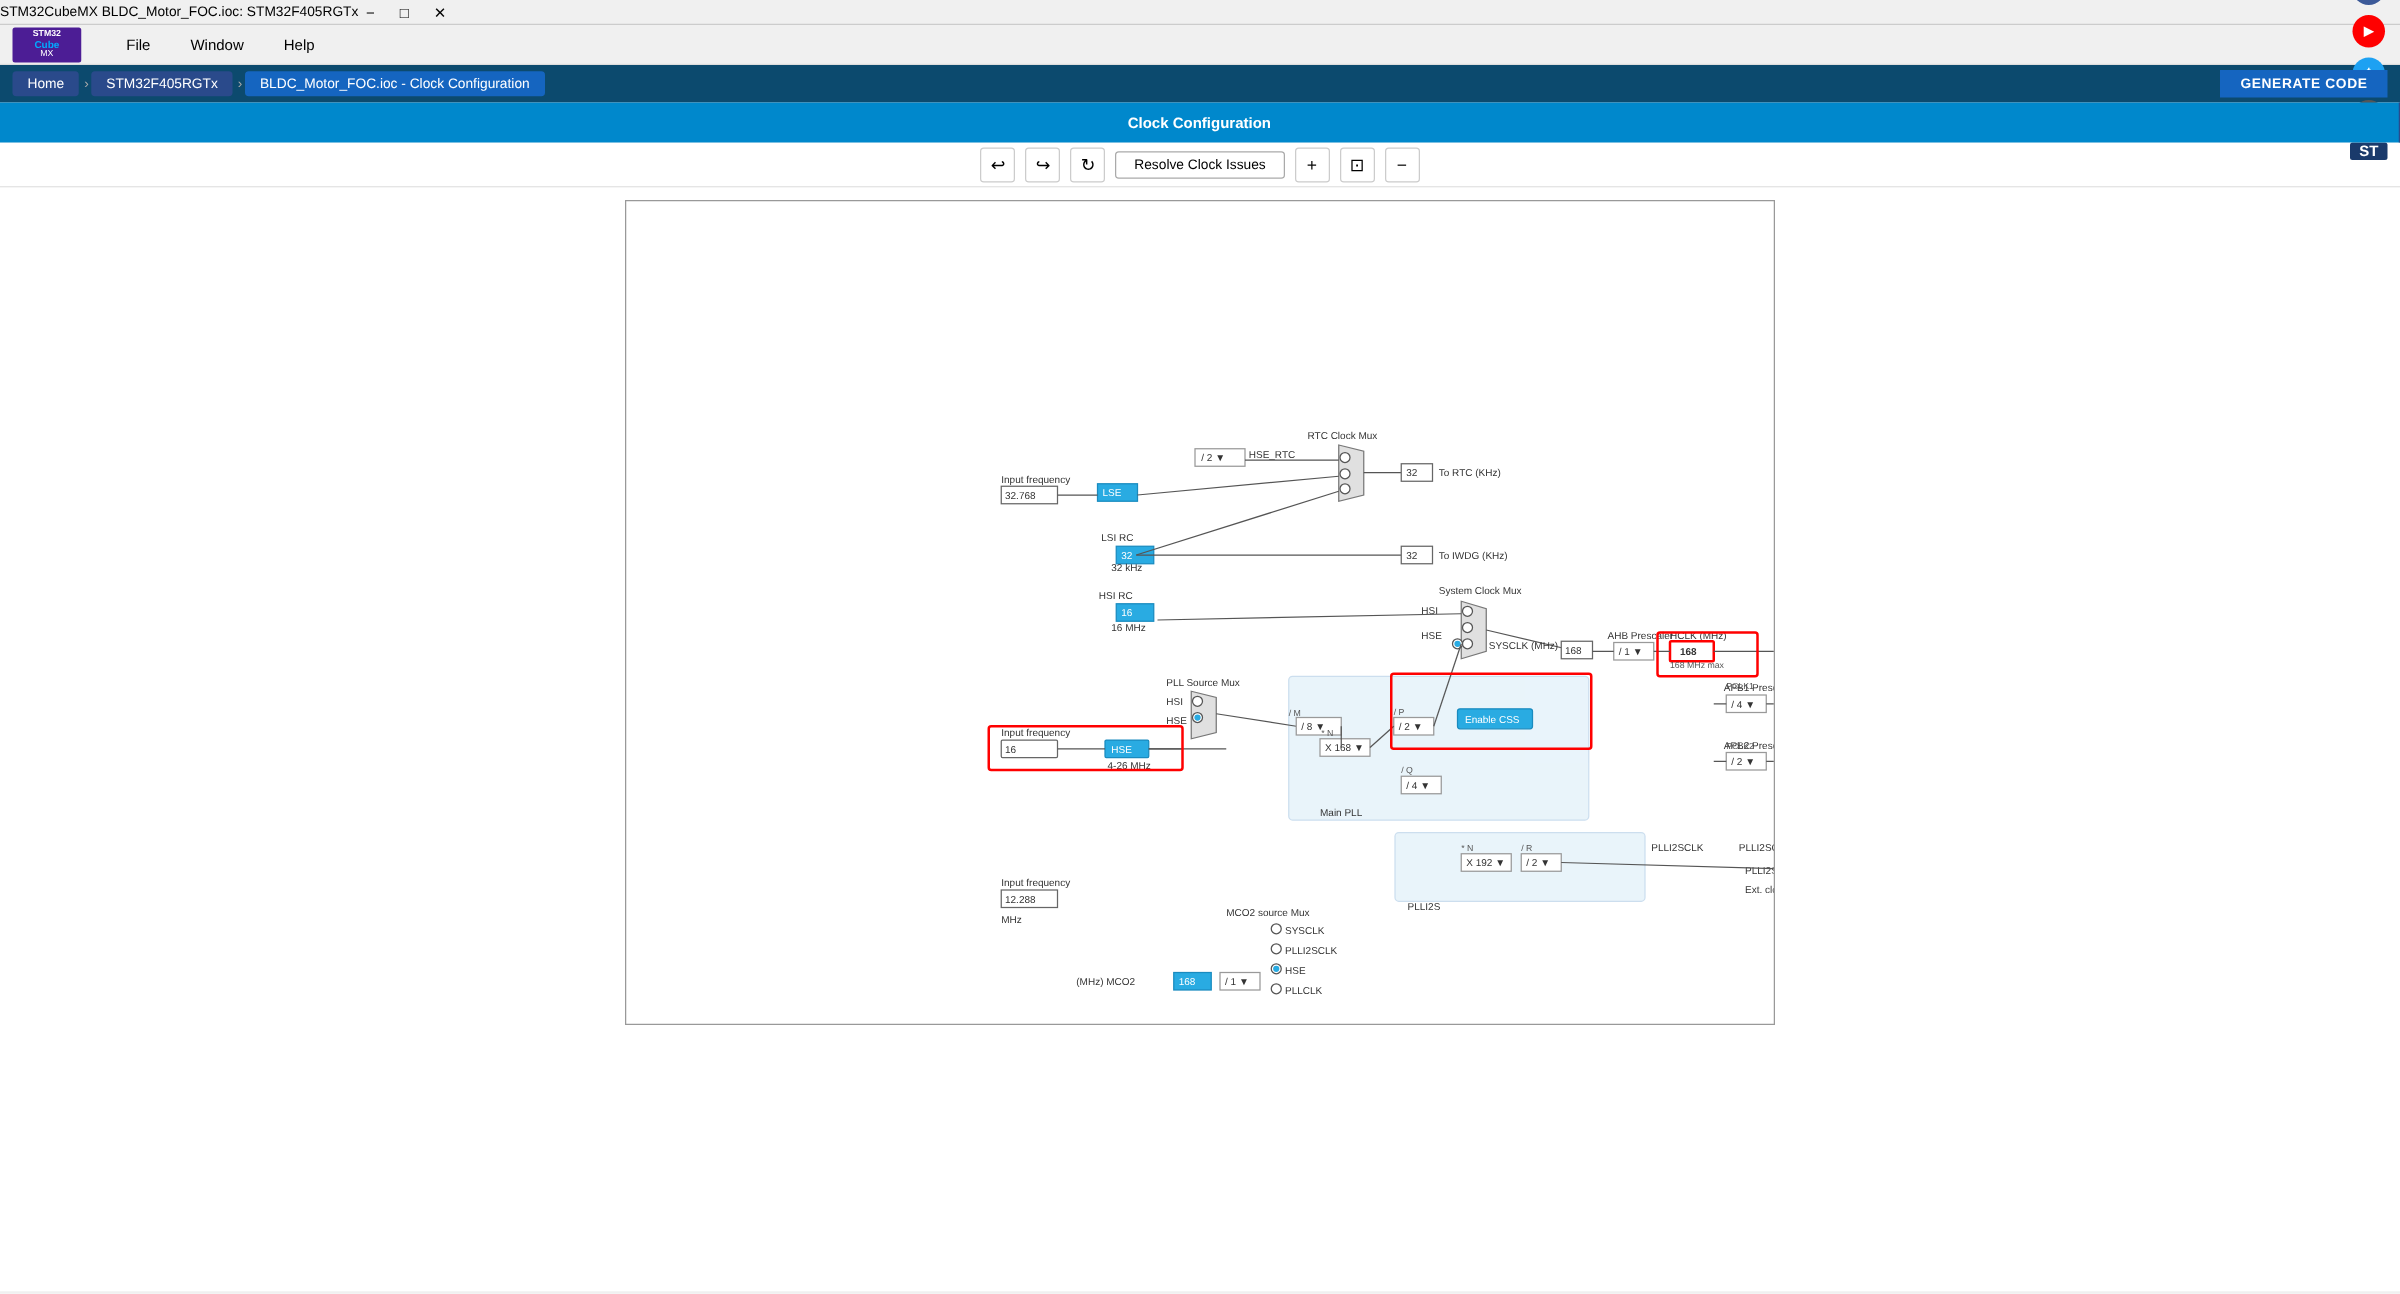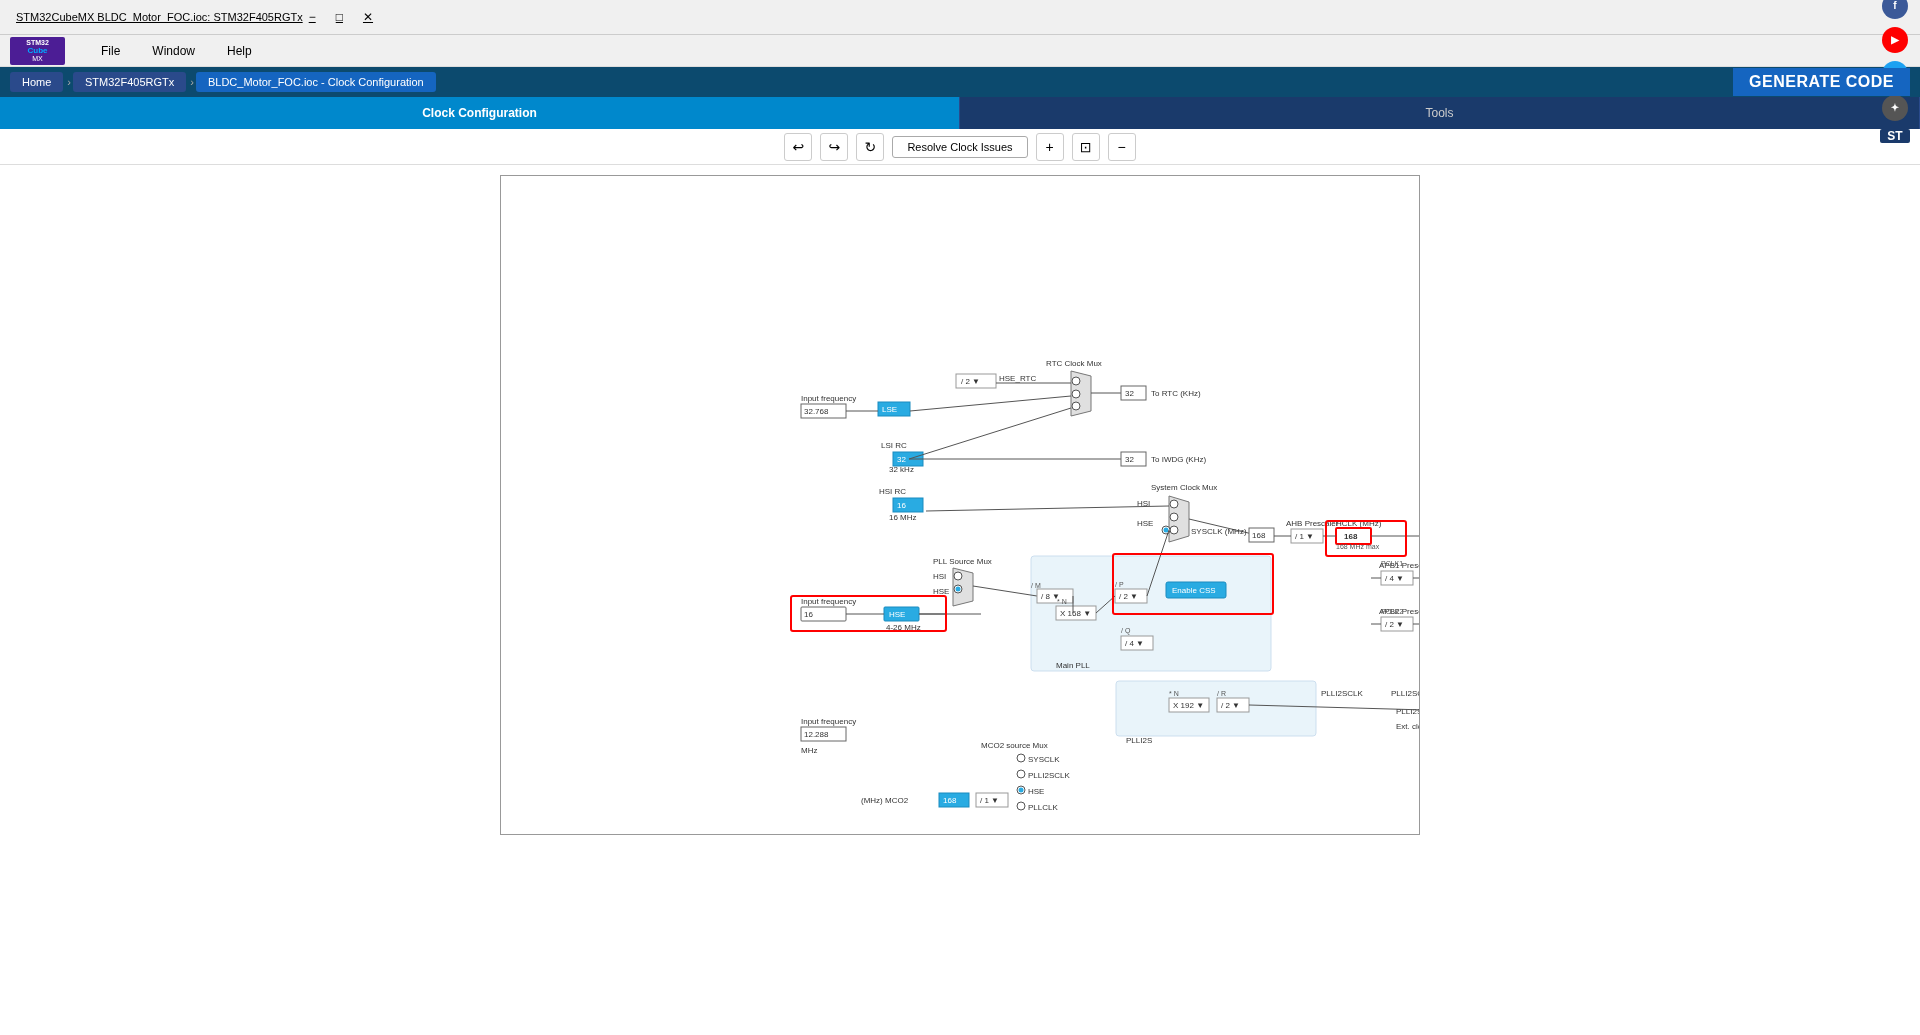--- a/index.html
+++ b/index.html
@@ -1,27 +1,26 @@
 <!DOCTYPE html>
 <html><head>
   <meta charset="utf-8">
   <style>
     * { box-sizing: border-box; margin: 0; padding: 0; }
     body { font-family: Arial, sans-serif; font-size: 11px; background: #f0f0f0; width: 1920px; height: 1035px; overflow: hidden; }
 
     
     #titlebar {
-      height: 35px;
+      height: 20px;
       background: #f0f0f0;
       display: flex;
       align-items: center;
-      padding: 0 16px;
+      padding: 0 0;
       border-bottom: 1px solid #ccc;
       font-size: 11px;
-      text-decoration: underline;
     }
     #titlebar .win-controls { display: flex; gap: 8px; }
     #titlebar .win-btn { cursor: pointer; font-size: 12px; padding: 0 6px; }
 
     
     #menubar {
       height: 32px;
       background: #f0f0f0;
       display: flex;
       align-items: center;
@@ -57,21 +56,21 @@
       cursor: pointer;
     }
     .bc-item.active { background: #1565c0; }
     .bc-arrow { color: #aaa; margin: 0 2px; }
     .generate-btn {
       margin-left: auto;
       background: #1565c0;
       color: white;
       border: none;
       padding: 5px 16px;
-      font-size: 16px;
+      font-size: 11px;
       font-weight: bold;
       cursor: pointer;
       letter-spacing: 0.5px;
     }
 
     
     #tabbar {
       height: 32px;
       background: #1a3a6b;
       display: flex;
@@ -198,21 +197,20 @@
   <div class="bc-item">Home</div>
   <span class="bc-arrow">›</span>
   <div class="bc-item">STM32F405RGTx</div>
   <span class="bc-arrow">›</span>
   <div class="bc-item active">BLDC_Motor_FOC.ioc - Clock Configuration</div>
   <button class="generate-btn">GENERATE CODE</button>
 </div>
 
 <div id="tabbar">
   <div class="tab active">Clock Configuration</div>
-  <div class="tab">Tools</div>
 </div>
 
 <div id="toolbar">
   <button class="toolbar-btn">↩</button>
   <button class="toolbar-btn">↪</button>
   <button class="toolbar-btn">↻</button>
   <button class="resolve-btn">Resolve Clock Issues</button>
   <button class="toolbar-btn">+</button>
   <button class="toolbar-btn">⊡</button>
   <button class="toolbar-btn">−</button>

